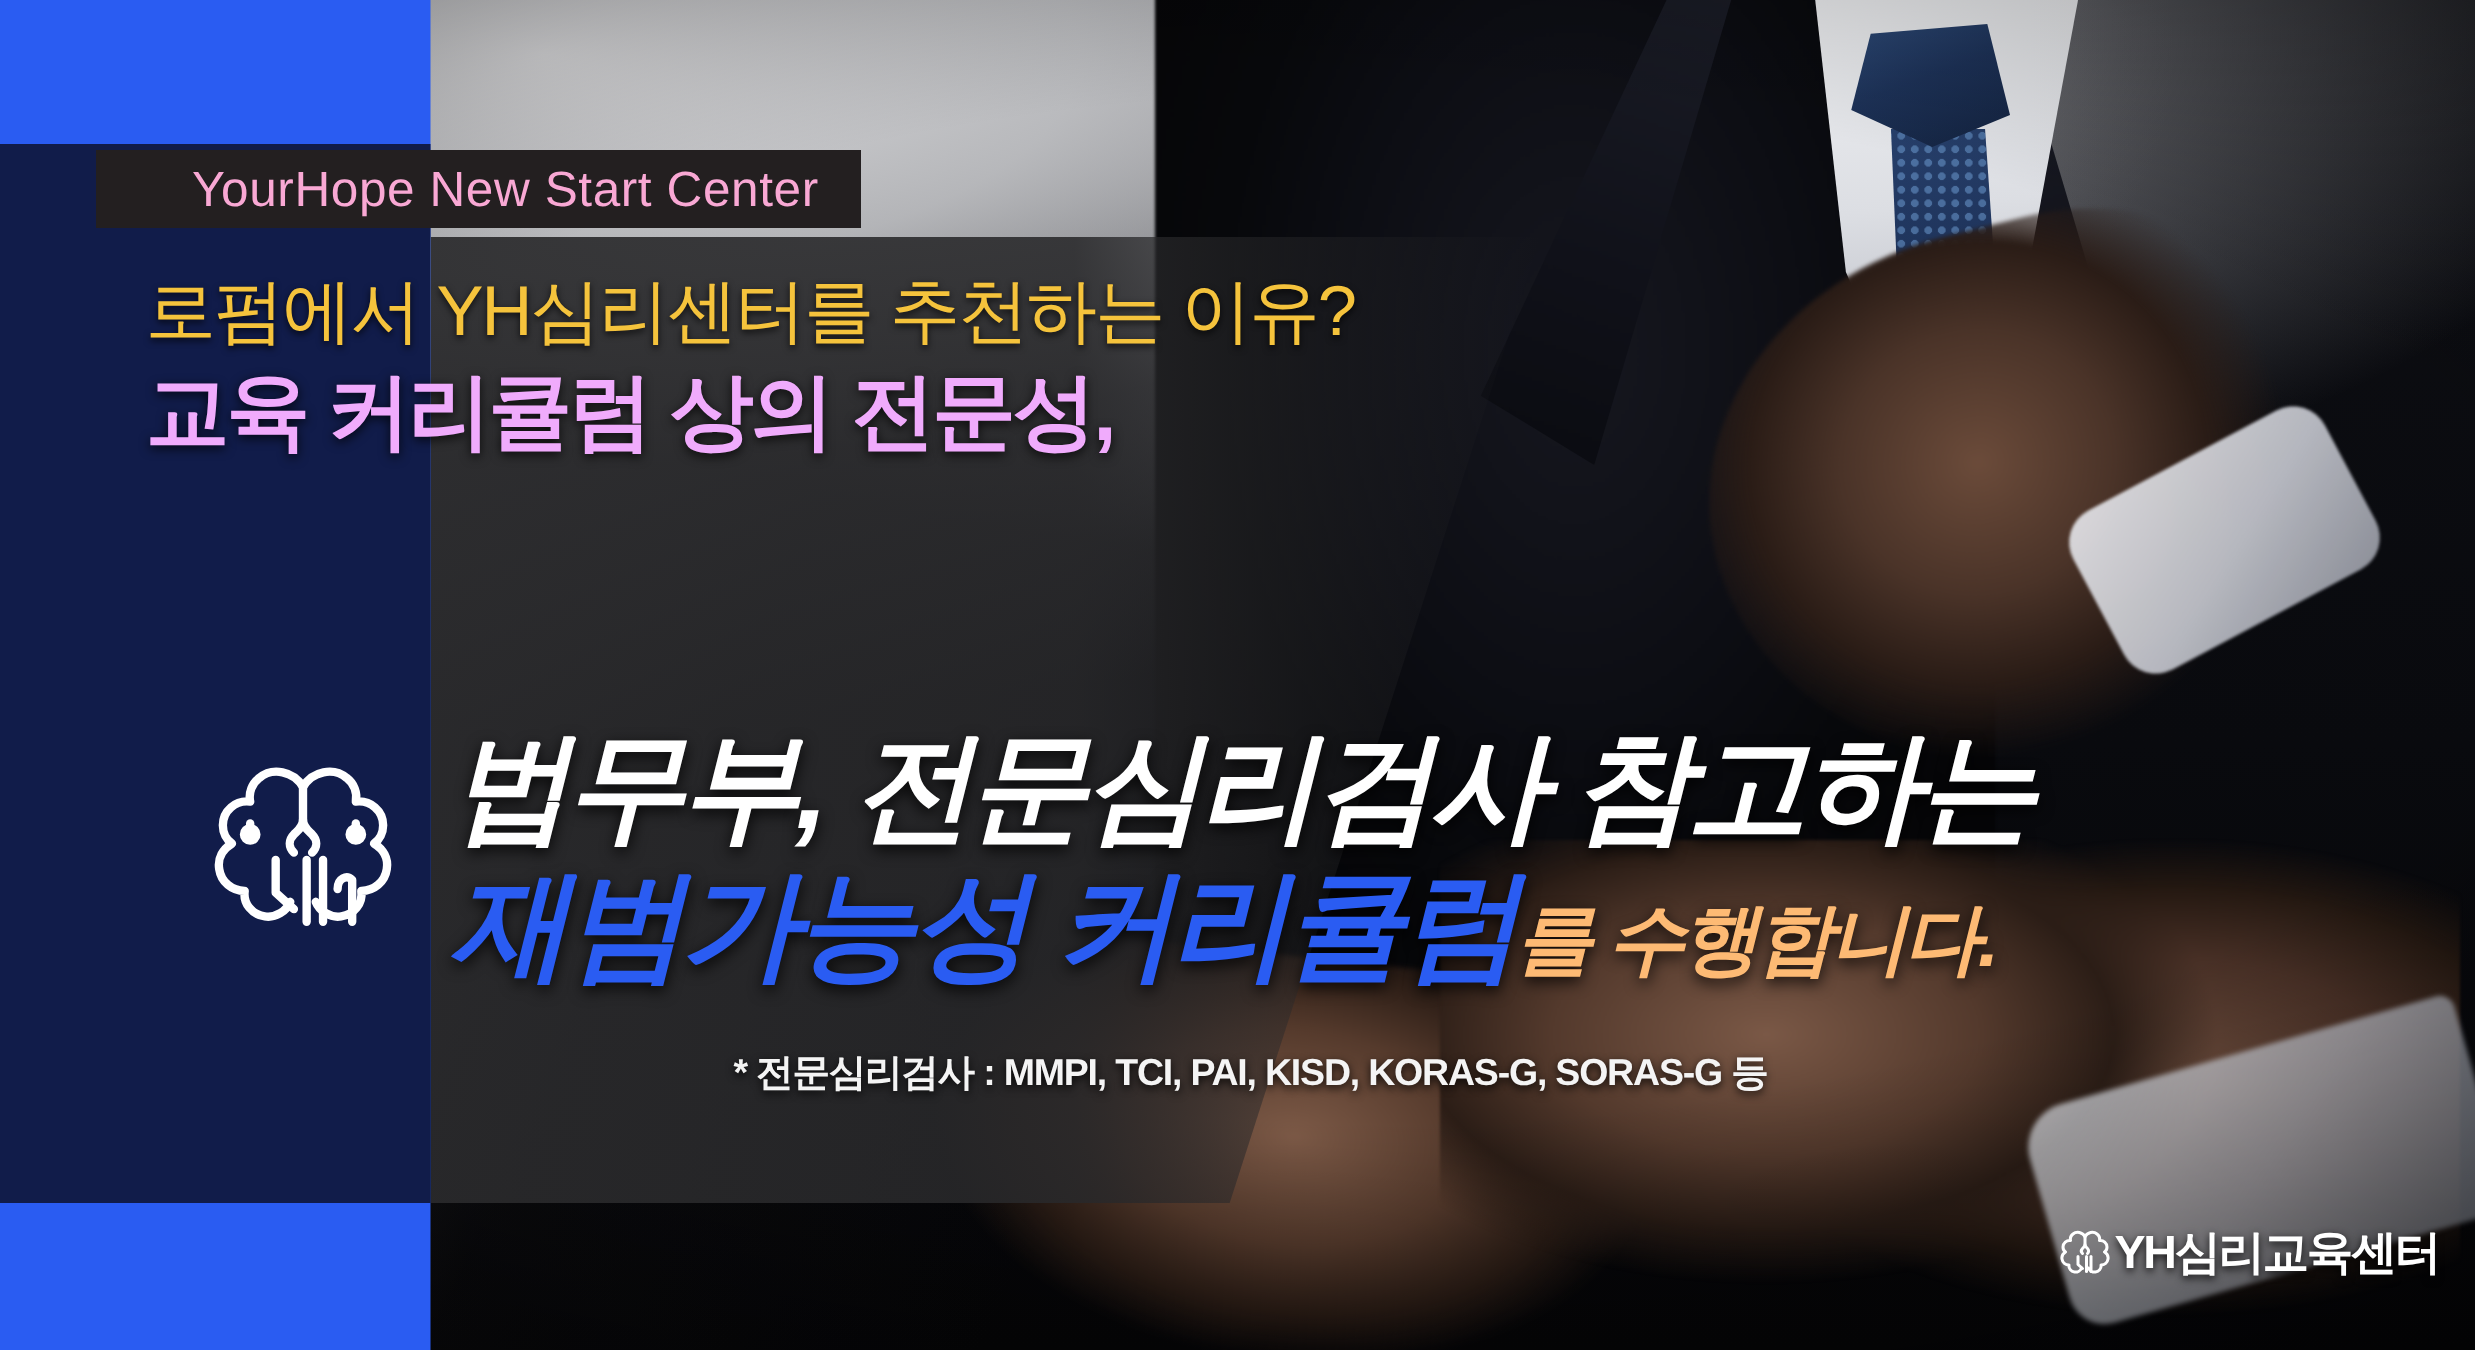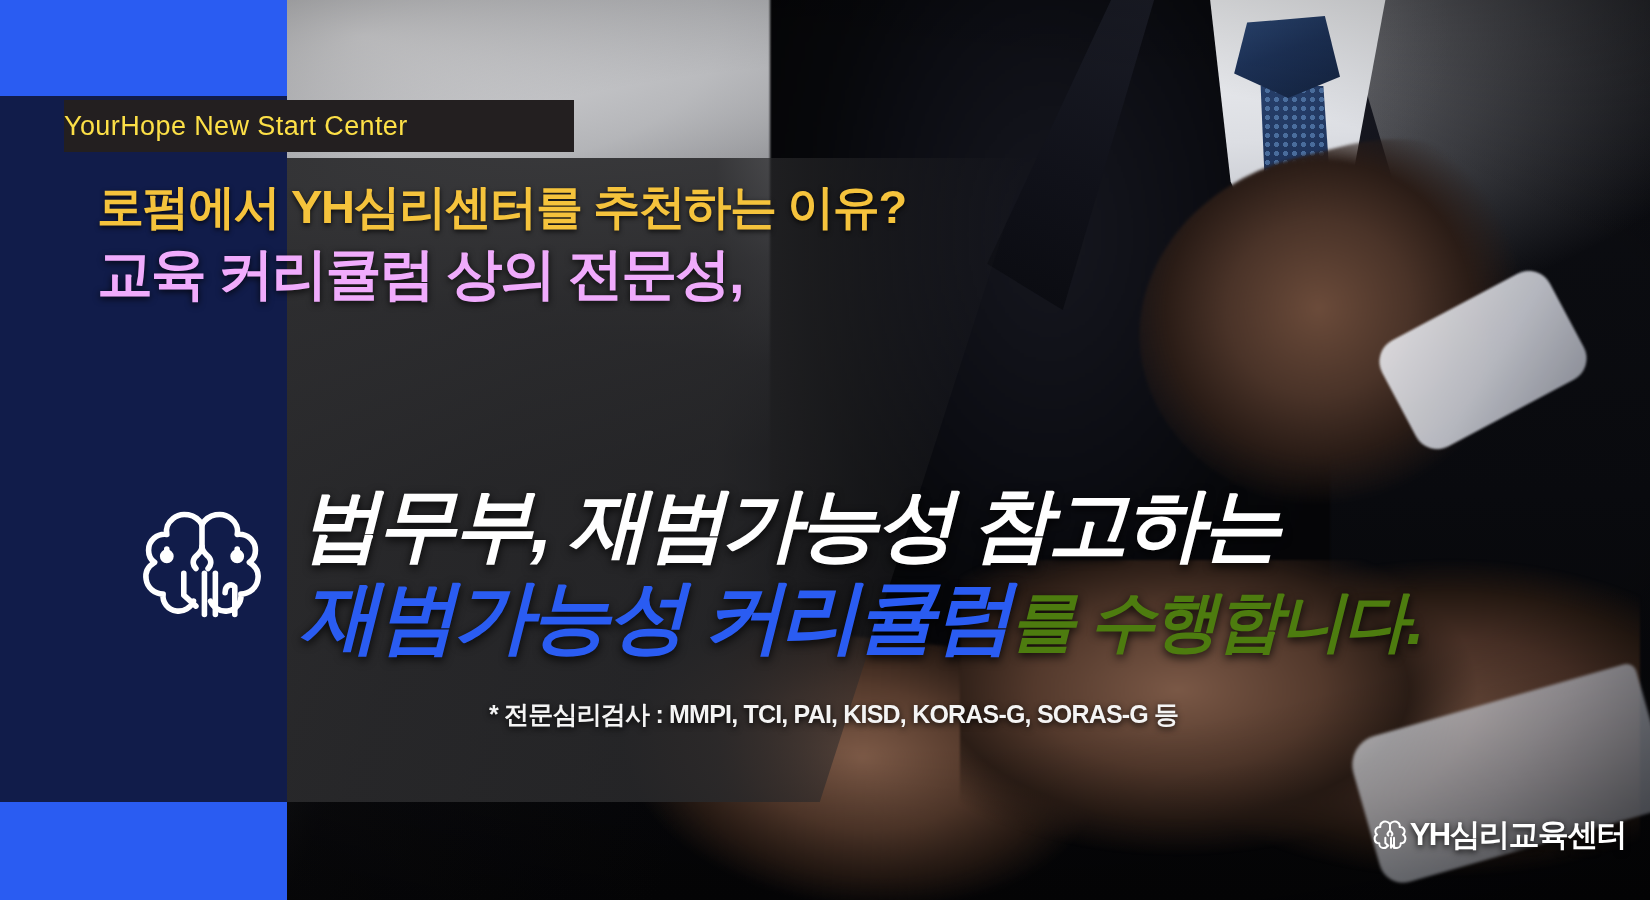--- a/index.html
+++ b/index.html
@@ -130,28 +130,28 @@
   }
 
   
   .eyebrow {
     position:absolute; left:64px; top:100px;
     width:510px; height:52px;
     background:#231f20;
     display:flex; align-items:center;
   }
   .eyebrow span {
-    color:#fde047; font-size:27px; letter-spacing:.4px;
-    font-weight:400;
+    color:#f9a8d4; font-size:33px; letter-spacing:.4px;
+    padding-left:64px; font-weight:400;
   }
 
   
   .head-wrap { position:absolute; left:97px; top:178px; width:1300px; }
   .h-yellow {
-    color:#f5c33c; font-size:47px; font-weight:700; line-height:1.22;
+    color:#f5c33c; font-size:47px; font-weight:400; line-height:1.22;
     letter-spacing:-1.4px; white-space:nowrap;
     text-shadow:0 2px 5px rgba(0,0,0,.75);
   }
   .h-white {
     color:#f0abfc; font-size:56px; font-weight:700; line-height:1.18;
     letter-spacing:-2.2px; white-space:nowrap;
     text-shadow:0 2px 7px rgba(0,0,0,.8);
     margin-top:6px;
   }
 
@@ -164,21 +164,21 @@
   
   .state-wrap { position:absolute; left:300px; top:480px; width:1320px; }
   .state-line {
     font-size:80px; font-weight:700; font-style:italic;
     letter-spacing:-3.2px; line-height:1.12; white-space:nowrap;
     text-shadow:0 3px 10px rgba(0,0,0,.85);
   }
   .state-line.l1 { color:#ffffff; }
   .state-line.l2 { margin-top:2px; }
   .state-line.l2 .blue { color:#2a5cf2; }
-  .state-line.l2 .white { color:#4d7c0f; font-size:66px; letter-spacing:-2.6px; }
+  .state-line.l2 .white { color:#fdba74; font-size:52px; letter-spacing:-2.6px; }
 
   
   .footnote {
     position:absolute; left:447px; top:698px;
     color:#f4f4f4; font-size:25px; font-weight:700; letter-spacing:-.8px;
     white-space:nowrap; text-shadow:0 2px 6px rgba(0,0,0,.85);margin-left:42px;
   }
 
   
   .brand {
@@ -237,21 +237,21 @@
       <path d="M31 48v-6"></path>
       <path d="M89 48v-6"></path>
       <path d="M45 62v18l10 9"></path>
       <path d="M62 62v34"></path>
       <path d="M71 62v34"></path>
       <path d="M79 78c0-6 5-8 8-5v23"></path>
     </svg>
   </div>
 
   <div class="state-wrap">
-    <div class="state-line l1">법무부, 재범가능성 참고하는</div>
+    <div class="state-line l1">법무부, 전문심리검사 참고하는</div>
     <div class="state-line l2"><span class="blue">재범가능성 커리큘럼</span><span class="white">를 수행합니다.</span></div>
   </div>
 
   <div class="footnote">* 전문심리검사 : MMPI, TCI, PAI, KISD, KORAS-G, SORAS-G 등</div>
 
   <div class="brand">
     <span class="brand-mark">
       <svg viewBox="0 0 120 112" fill="none" stroke="#ffffff" stroke-width="6" stroke-linecap="round" stroke-linejoin="round">
         <path d="M60 24c-5-9-17-11-24-5-4 3-6 8-5 13-8-1-15 5-15 13 0 4 2 8 5 10-5 3-8 8-7 14 1 7 7 12 14 12-1 7 4 13 11 14 6 1 12-3 14-8"></path>
         <path d="M60 24c5-9 17-11 24-5 4 3 6 8 5 13 8-1 15 5 15 13 0 4-2 8-5 10 5 3 8 8 7 14-1 7-7 12-14 12 1 7-4 13-11 14-6 1-12-3-14-8"></path>

